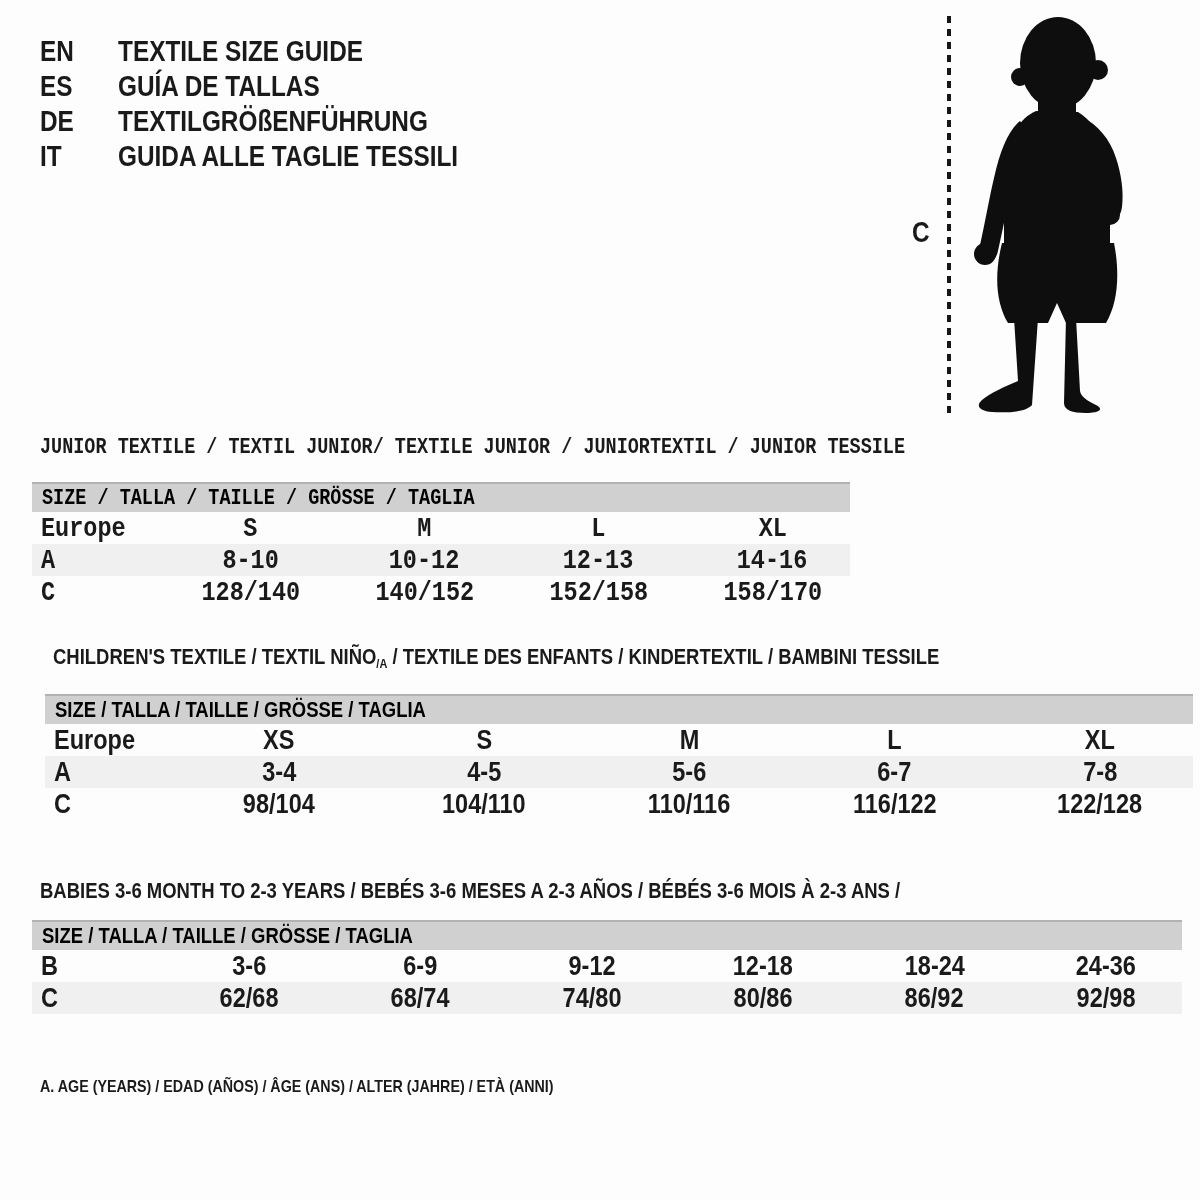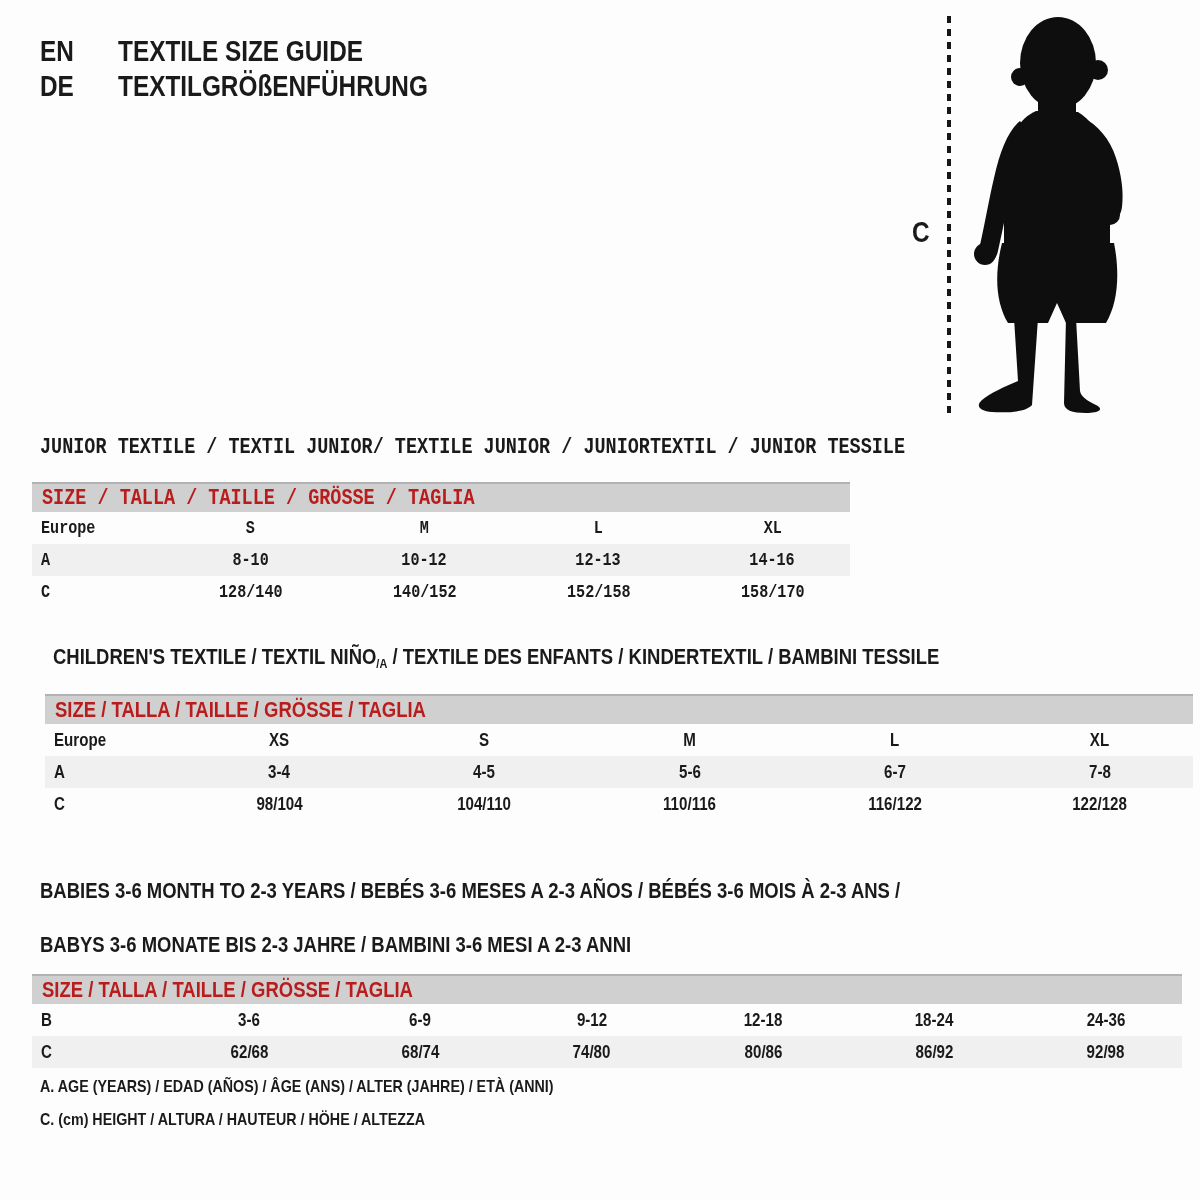--- a/index.html
+++ b/index.html
@@ -22,22 +22,22 @@
   .measure-label{position:absolute;left:912px;top:216px;font-size:29px;}
   .figure{position:absolute;left:958px;top:13px;}
 
   
   .section{position:absolute;left:32px;}
   .sec-title{font-size:22px;line-height:24px;padding-left:8px;}
   .sec-title .sub{font-size:13px;position:relative;bottom:-4px;}
   .babies-title{line-height:30px;margin-top:24px;}
   .size-table{margin-top:22px;}
   .size-bar{height:28px;background:#d0d0d0;border-top:2px solid #b2b2b2;
-    display:flex;align-items:center;padding-left:10px;font-size:22px;color:#b91c1c;}
-  .t-row{display:flex;height:32px;align-items:center;font-size:18px;gap:19px;}
+    display:flex;align-items:center;padding-left:10px;font-size:22px;color:#000000;}
+  .t-row{display:flex;height:32px;align-items:center;font-size:28px;gap:19px;}
   .t-row.alt{background:#f0f0f0;}
   .t-label{width:113px;padding-left:9px;}
   .t-cell{flex:1;text-align:center;}
 
   #sec-junior{top:436px;width:818px;font-family:Liberation Mono, monospace;}
   #sec-children{top:645px;width:1148px;margin-left:13px;}
   #sec-babies{top:852px;width:1150px;}
   #sec-babies .size-table{margin-top:14px;}
 
   
@@ -46,22 +46,30 @@
 </style>
 </head>
 <body>
 
 <div class="langs">
   <div class="lang-row">
     <span class="lang-code"><span class="cnd">EN</span></span>
     <span class="cnd">TEXTILE SIZE GUIDE</span>
   </div>
   <div class="lang-row">
+    <span class="lang-code"><span class="cnd">ES</span></span>
+    <span class="cnd">GUÍA DE TALLAS</span>
+  </div>
+  <div class="lang-row">
     <span class="lang-code"><span class="cnd">DE</span></span>
     <span class="cnd">TEXTILGRÖßENFÜHRUNG</span>
+  </div>
+  <div class="lang-row">
+    <span class="lang-code"><span class="cnd">IT</span></span>
+    <span class="cnd">GUIDA ALLE TAGLIE TESSILI</span>
   </div>
 </div>
 
 <div class="measure-line"></div>
 <div class="measure-label"><span class="cnd">C</span></div>
 
 <svg class="figure" width="196" height="402" viewBox="0 0 196 402" aria-hidden="true">
   <g fill="#0e0e0e">
 
     <ellipse cx="100" cy="50" rx="38" ry="46"></ellipse>
@@ -147,21 +155,20 @@
       <span class="t-cell"><span class="cndc">104/110</span></span>
       <span class="t-cell"><span class="cndc">110/116</span></span>
       <span class="t-cell"><span class="cndc">116/122</span></span>
       <span class="t-cell"><span class="cndc">122/128</span></span>
     </div>
   </div>
 </div>
 
 <div class="section" id="sec-babies">
   <div class="sec-title babies-title"><span class="cnd">BABIES 3-6 MONTH TO 2-3 YEARS / BEBÉS 3-6 MESES A 2-3 AÑOS / BÉBÉS 3-6 MOIS À 2-3 ANS /</span></div>
-  <div class="sec-title babies-title"><span class="cnd">BABYS 3-6 MONATE BIS 2-3 JAHRE / BAMBINI 3-6 MESI A 2-3 ANNI</span></div>
   <div class="size-table">
     <div class="size-bar">
       <span class="cnd">SIZE / TALLA / TAILLE / GRÖSSE / TAGLIA</span>
     </div>
     <div class="t-row">
       <span class="t-label"><span class="cnd">B</span></span>
       <span class="t-cell"><span class="cndc">3-6</span></span>
       <span class="t-cell"><span class="cndc">6-9</span></span>
       <span class="t-cell"><span class="cndc">9-12</span></span>
       <span class="t-cell"><span class="cndc">12-18</span></span>
@@ -175,14 +182,13 @@
       <span class="t-cell"><span class="cndc">74/80</span></span>
       <span class="t-cell"><span class="cndc">80/86</span></span>
       <span class="t-cell"><span class="cndc">86/92</span></span>
       <span class="t-cell"><span class="cndc">92/98</span></span>
     </div>
   </div>
 </div>
 
 <div class="legend">
   <div class="legend-line"><span class="cnd">A. AGE (YEARS) / EDAD (AÑOS) / ÂGE (ANS) / ALTER (JAHRE) / ETÀ (ANNI)</span></div>
-  <div class="legend-line"><span class="cnd">C. (cm) HEIGHT / ALTURA / HAUTEUR / HÖHE / ALTEZZA</span></div>
 </div>
 
 </body></html>

